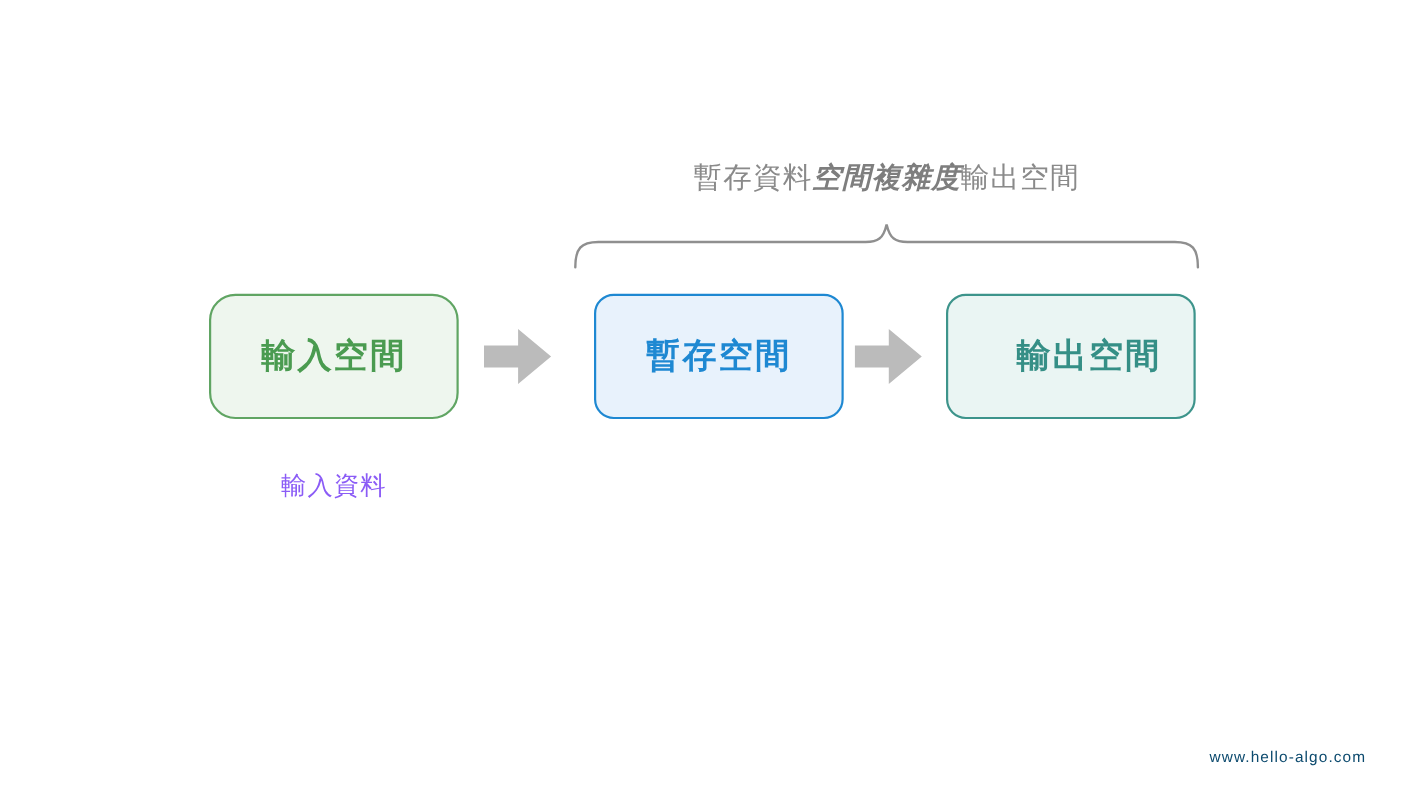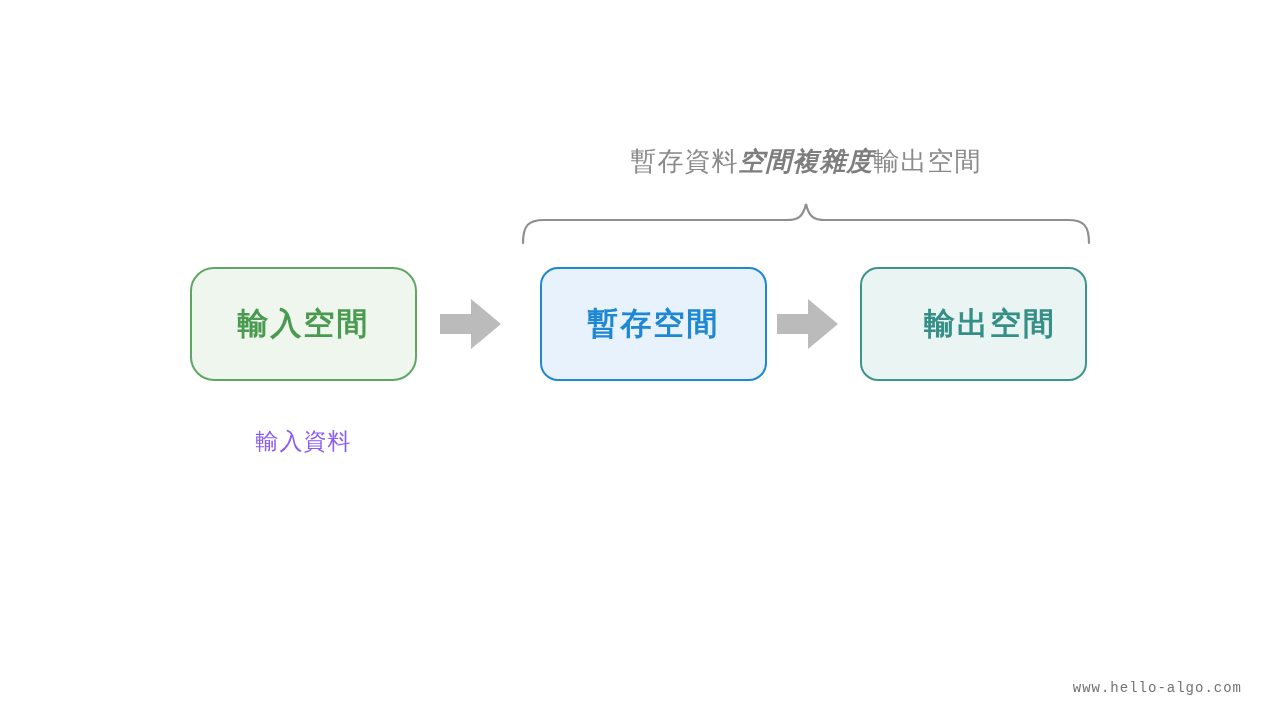--- a/index.html
+++ b/index.html
@@ -82,23 +82,23 @@
     gap: 21px;
     align-items: center;
   }
   .sub-buffer .line { line-height: 28px; }
 
   
   .watermark {
     position: absolute;
     right: 38px;
     bottom: 24px;
-    font-family: Liberation Mono, monospace;
+    font-family: Liberation Sans, sans-serif;
     font-size: 14px;
-    color: #737373;
+    color: #0c4a6e;
     letter-spacing: 1px;
   }
 </style>
 </head>
 <body>
 
 <div class="canvas">
 
   <div class="scope-title">
     <span>暫存資料</span><span class="em">空間複雜度</span><span>輸出空間</span>

